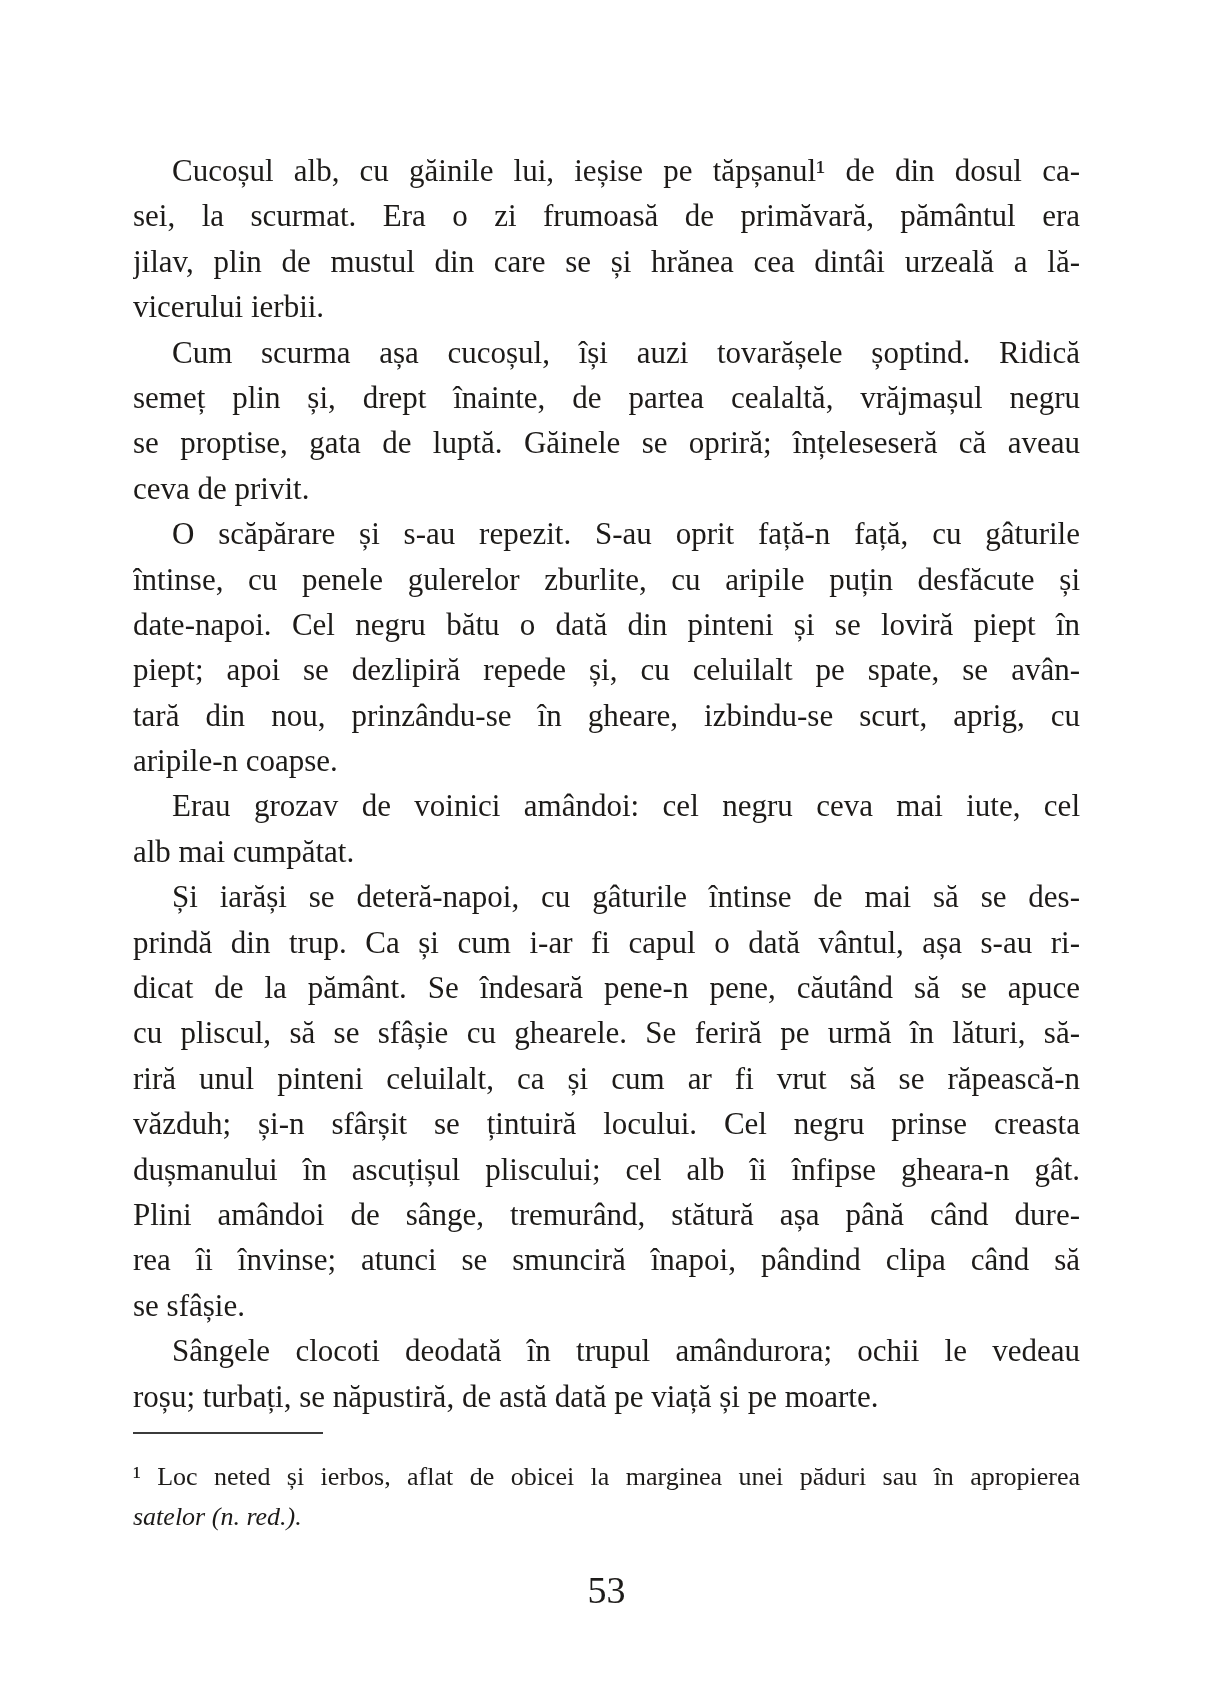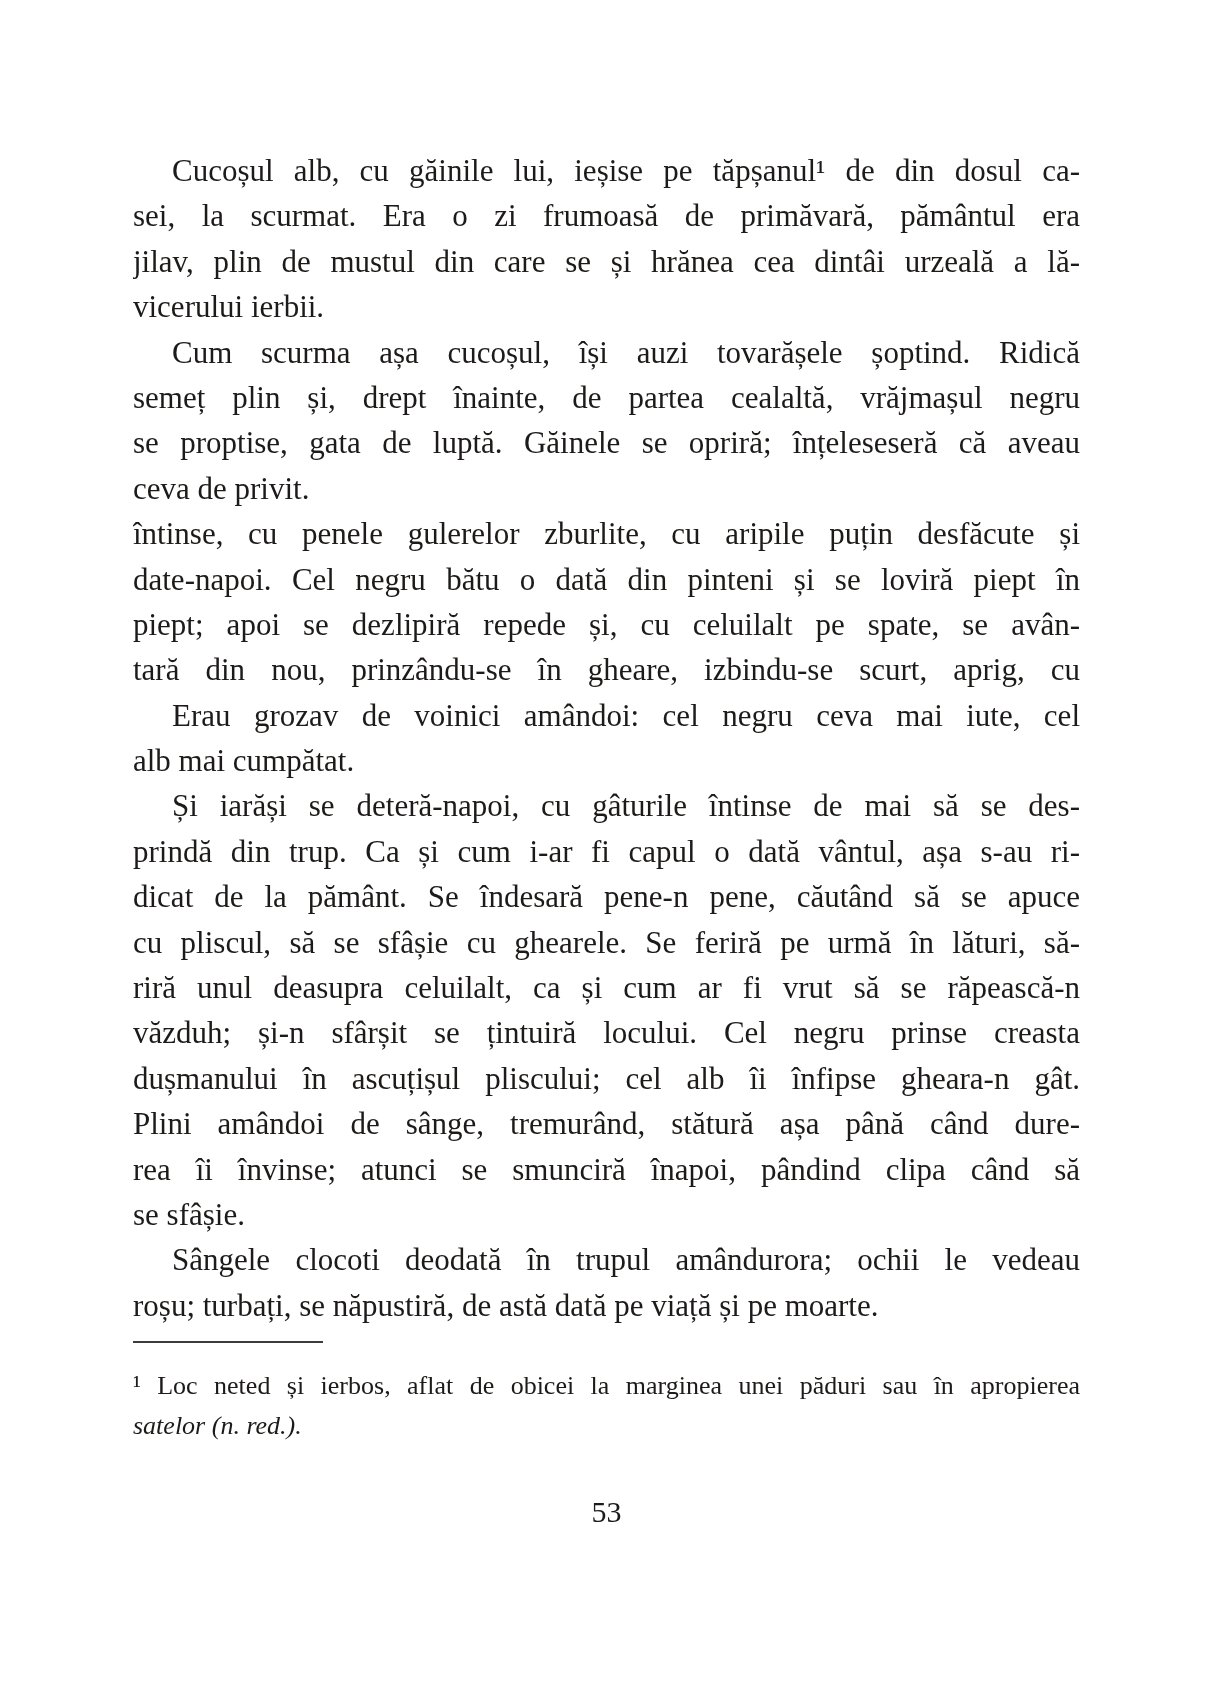--- a/index.html
+++ b/index.html
@@ -46,23 +46,23 @@
   .fn-line {
     font-size: 26px;
     line-height: 40px;
     height: 40px;
     overflow: hidden;
     text-align: justify;
     text-align-last: justify;
   }
   .fn-line.last { text-align-last: left; font-style: italic; }
   .page-number {
-    margin-top: 49px;
+    margin-top: 36px;
     text-align: center;
-    font-size: 30px;
+    font-size: 38px;
     line-height: 34px;
   }
 </style>
 </head>
 <body>
 
 <div class="page">
   <div class="text-block">
 
     <div class="para">
@@ -73,37 +73,39 @@
     </div>
 
     <div class="para">
       <div class="line first">Cum scurma așa cucoșul, își auzi tovarășele șoptind. Ridică</div>
       <div class="line">semeț plin și, drept înainte, de partea cealaltă, vrăjmașul negru</div>
       <div class="line">se proptise, gata de luptă. Găinele se opriră; înțeleseseră că aveau</div>
       <div class="line last">ceva de privit.</div>
     </div>
 
     <div class="para">
+      <div class="line first">O scăpărare și s-au repezit. S-au oprit față-n față, cu gâturile</div>
       <div class="line">întinse, cu penele gulerelor zburlite, cu aripile puțin desfăcute și</div>
       <div class="line">date-napoi. Cel negru bătu o dată din pinteni și se loviră piept în</div>
       <div class="line">piept; apoi se dezlipiră repede și, cu celuilalt pe spate, se avân-</div>
       <div class="line">tară din nou, prinzându-se în gheare, izbindu-se scurt, aprig, cu</div>
+      <div class="line last">aripile-n coapse.</div>
     </div>
 
     <div class="para">
       <div class="line first">Erau grozav de voinici amândoi: cel negru ceva mai iute, cel</div>
       <div class="line last">alb mai cumpătat.</div>
     </div>
 
     <div class="para">
       <div class="line first">Și iarăși se deteră-napoi, cu gâturile întinse de mai să se des-</div>
       <div class="line">prindă din trup. Ca și cum i-ar fi capul o dată vântul, așa s-au ri-</div>
       <div class="line">dicat de la pământ. Se îndesară pene-n pene, căutând să se apuce</div>
       <div class="line">cu pliscul, să se sfâșie cu ghearele. Se feriră pe urmă în lături, să-</div>
-      <div class="line">riră unul deasupra celuilalt, ca și cum ar fi vrut să se răpească-n</div>
+      <div class="line">riră unul pinteni celuilalt, ca și cum ar fi vrut să se răpească-n</div>
       <div class="line">văzduh; și-n sfârșit se țintuiră locului. Cel negru prinse creasta</div>
       <div class="line">dușmanului în ascuțișul pliscului; cel alb îi înfipse gheara-n gât.</div>
       <div class="line">Plini amândoi de sânge, tremurând, stătură așa până când dure-</div>
       <div class="line">rea îi învinse; atunci se smunciră înapoi, pândind clipa când să</div>
       <div class="line last">se sfâșie.</div>
     </div>
 
     <div class="para">
       <div class="line first">Sângele clocoti deodată în trupul amândurora; ochii le vedeau</div>
       <div class="line last">roșu; turbați, se năpustiră, de astă dată pe viață și pe moarte.</div>

